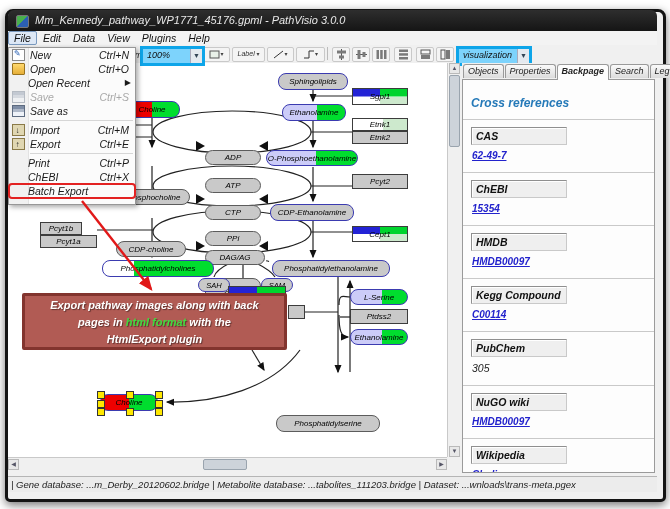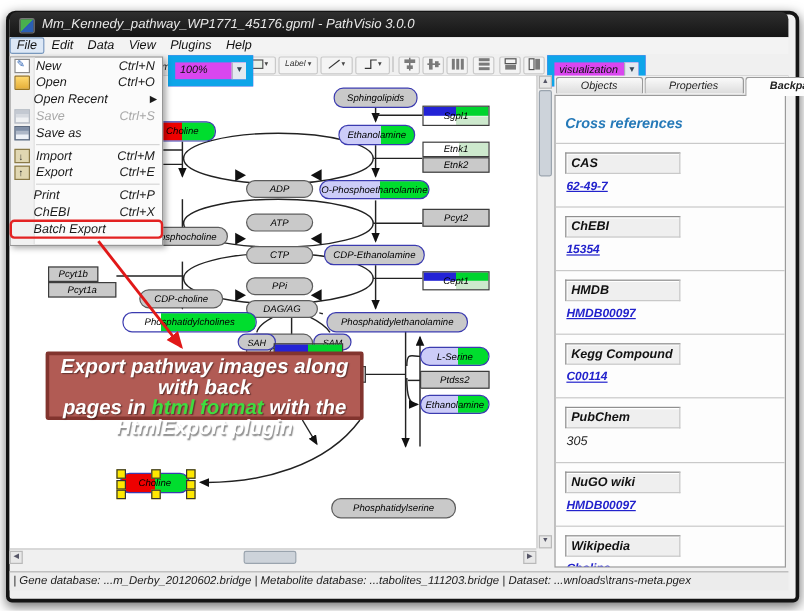--- a/index.html
+++ b/index.html
@@ -21,21 +21,21 @@
   
   .menubar{position:absolute;left:8px;top:31px;width:649px;height:14px;background:#f3f3f3;
        font-size:10.5px;color:#111;}
   .menu-item{display:inline-block;padding:1px 6px;height:12px;line-height:12px;}
   .menu-item.active{border:1px solid #7a9ac0;background:#dde8f6;padding:0 5px;border-radius:2px;}
 
   
   .toolbar{position:absolute;left:8px;top:45px;width:649px;height:18px;background:#f0f0f0;
        border-bottom:1px solid #8a8a8a;font-size:8px;color:#222;}
   .tb-zoom-label{position:absolute;left:112px;top:5px;font-size:8.5px;z-index:1;}
-  .combo{position:absolute;height:14px;background:#d946ef;border:6px solid #0ea5e9;font-size:9px;
+  .combo{position:absolute;height:14px;background:#7dd3fc;border:3px solid #0ea5e9;font-size:9px;
        line-height:13px;padding-left:4px;color:#111;}
   .combo .arrow{position:absolute;right:0;top:0;width:11px;height:100%;background:#e4e9ef;
        border-left:1px solid #aab;text-align:center;font-size:7px;line-height:13px;color:#345;}
   .tb-btn{position:absolute;top:47px;height:13px;border:1px solid #c9c9c9;background:#f4f4f4;
        border-radius:2px;font-size:7px;line-height:12px;text-align:center;color:#333;}
   .tb-btn .dd{font-size:6px;color:#444;}
   .tb-sep{position:absolute;top:47px;width:1px;height:13px;background:#bbb;}
   .tb-ic{display:inline-block;vertical-align:middle;}
 
   
@@ -81,37 +81,37 @@
   .f-lavgreen{background:linear-gradient(to right,#ccccf8 0 55%,#00dd2e 0);}
   .f-whitegreen{background:linear-gradient(to right,#ffffff 0 28%,#00dd2e 0);}
   .f-quad{background:linear-gradient(to right,#2323d6 0 50%,#00d42e 0) top/100% 50% no-repeat,
                     linear-gradient(to right,#ffffff 0 50%,#cde9cd 0) bottom/100% 50% no-repeat;}
   .f-pale{background:linear-gradient(to right,#ffffff 0 55%,#cde9cd 0);}
   .handle{position:absolute;width:6px;height:6px;background:#ffe800;border:1px solid #333;z-index:4;}
 
   
   .callout{position:absolute;left:22px;top:293px;width:265px;height:57px;z-index:6;
        background:#b15b54;border:3px solid #82342e;box-sizing:border-box;border-radius:2px;
-       color:#fff;font-weight:bold;font-size:17px;text-align:center;line-height:17px;
-       text-shadow:1px 1px 1px rgba(0,0,0,.45);padding-top:1px;margin-left:16px;}
+       color:#fff;font-weight:bold;font-size:11px;text-align:center;line-height:17px;
+       text-shadow:1px 1px 1px rgba(0,0,0,.45);padding-top:1px;}
   .callout .hl-green{color:#3fdc3f;}
 
   
   .vscroll{position:absolute;left:447px;top:63px;width:12px;height:394px;background:#f0f0f0;
        border-left:1px solid #c9c9c9;z-index:3;}
   .hscroll{position:absolute;left:8px;top:457px;width:439px;height:12px;background:#f0f0f0;
        border-top:1px solid #c9c9c9;z-index:3;}
   .sc-btn{position:absolute;background:#e8e8e8;border:1px solid #b9b9b9;color:#556;
        font-size:6px;text-align:center;}
   .sc-thumb{position:absolute;background:#cdd3da;border:1px solid #9aa4ae;border-radius:2px;}
 
   
   .sidebar{position:absolute;left:462px;top:63px;width:195px;height:412px;z-index:3;background:#f0f0f0;}
   .sb-tabs{position:absolute;left:1px;top:1px;height:15px;font-size:9px;white-space:nowrap;}
-  .sb-tab{display:inline-block;height:13px;line-height:13px;padding:0 20px;margin-right:1px;
+  .sb-tab{display:inline-block;height:13px;line-height:13px;padding:0 4px;margin-right:1px;
        border:1px solid #9a9a9a;border-bottom:none;border-radius:3px 3px 0 0;
        background:linear-gradient(#fafafa,#dcdcdc);color:#222;}
   .sb-tab.active{background:#fdfdfd;height:15px;font-weight:bold;position:relative;z-index:2;}
   .sb-panel{position:absolute;left:0px;top:16px;width:193px;height:394px;background:#fdfdfd;
        border:1px solid #9a9a9a;overflow:hidden;padding:2px 8px 0 8px;box-sizing:border-box;}
   .xref-h{color:#2579b8;font-weight:bold;font-size:12px;margin:14px 0 6px 0;}
   .sec-hr{border:none;border-top:1px solid #c9c9c9;margin:9px -8px 7px -8px;}
   .sec-box{width:96px;box-sizing:border-box;background:#efefef;border:1px solid #8f8f8f;
        border-right-color:#c9c9c9;border-bottom-color:#c9c9c9;box-shadow:1px 1px 0 #fff inset;
        font-weight:bold;font-size:10.5px;padding:2px 4px;color:#111;}

